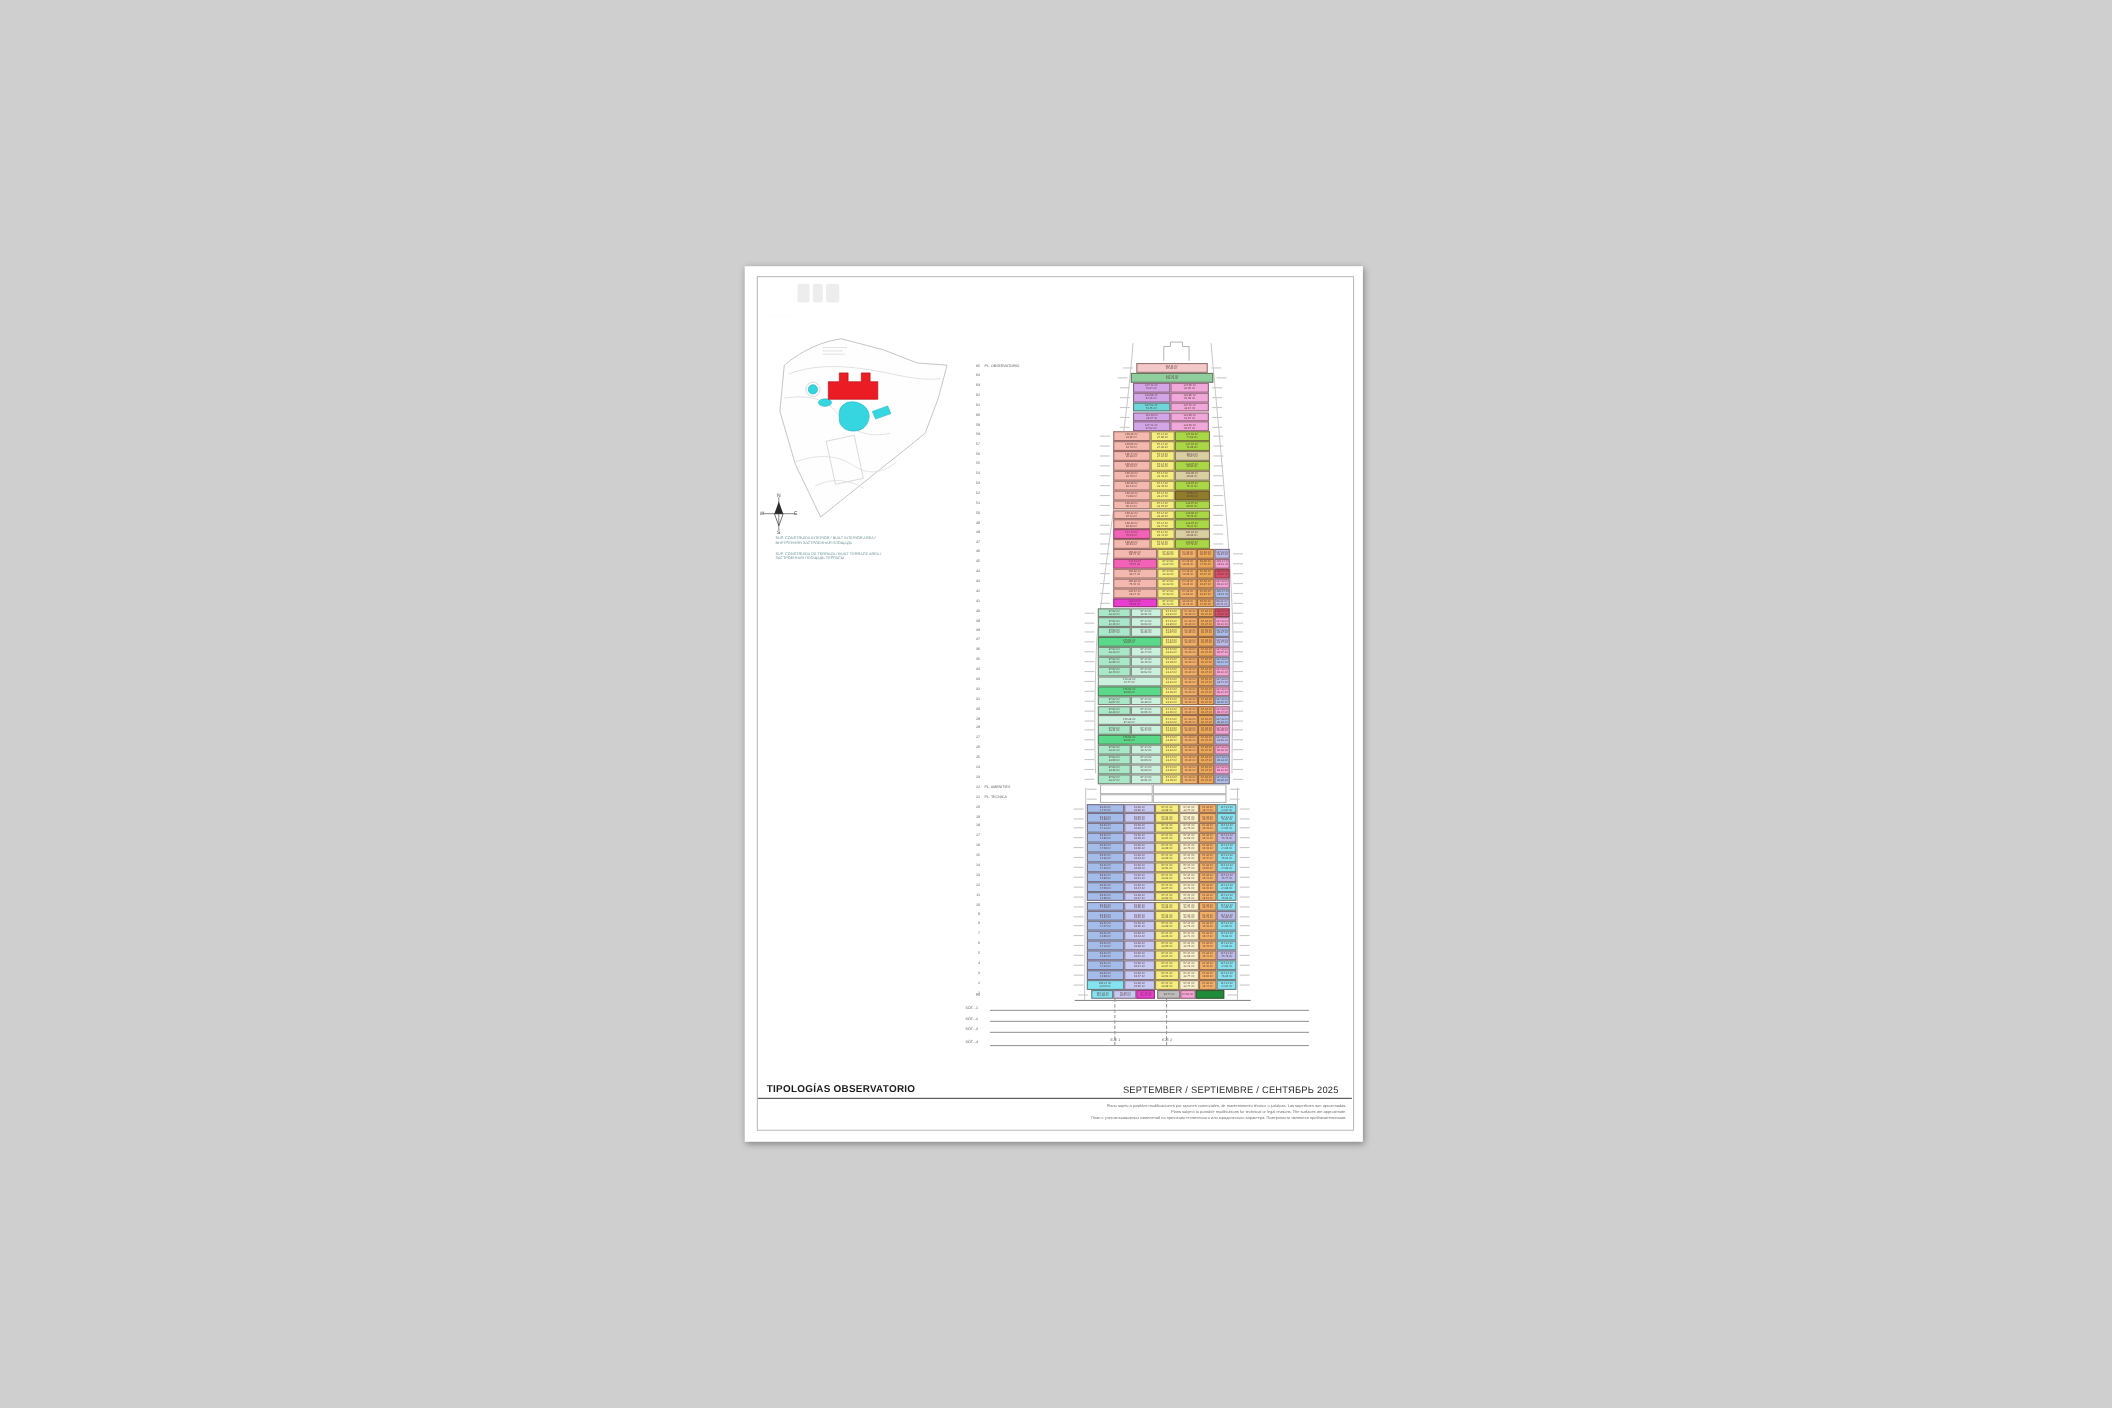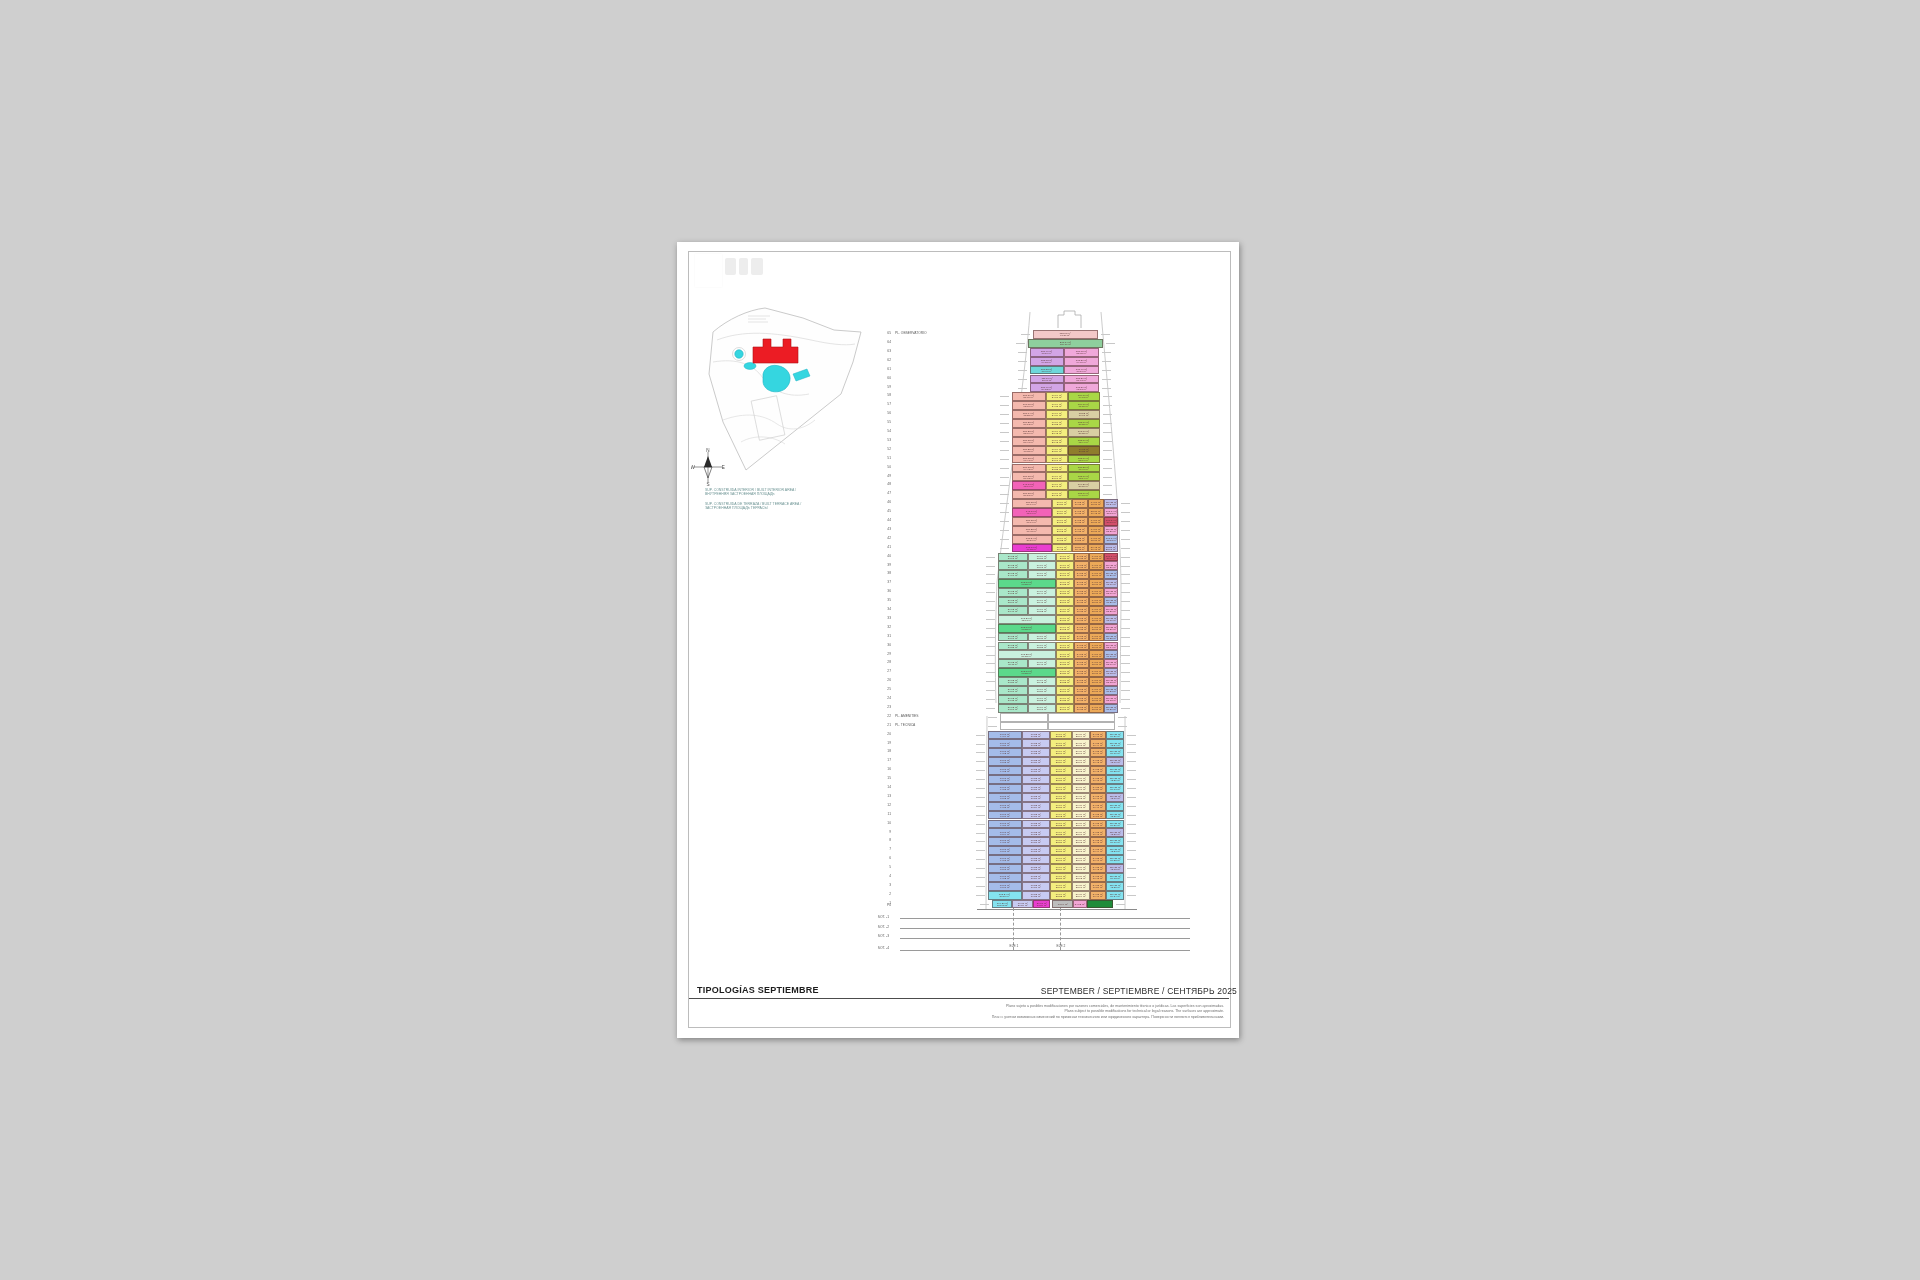--- a/index.html
+++ b/index.html
@@ -41,21 +41,21 @@
           transform:scale(.55);transform-origin:center top;}
   .ejelab.l1{left:325px;} .ejelab.l2{left:372px;}
   .sotline{position:absolute;left:223px;width:290px;border-top:0.8px solid #9a9a9a;}
   .sotlab{position:absolute;left:178px;width:34px;text-align:right;font-size:6px;color:#555;
           transform:scale(.55);transform-origin:right top;}
   .p0lab{position:absolute;left:192px;top:661px;width:22px;text-align:right;font-size:6px;color:#555;
          transform:scale(.55);transform-origin:right top;}
   
   .rule{position:absolute;left:12px;right:10px;top:756px;border-top:1.2px solid #4c4c4c;}
   .tb-title{position:absolute;left:20px;top:743px;font-size:9px;font-weight:bold;letter-spacing:.25px;color:#1c1c1c;}
-  .tb-date{position:absolute;right:2px;top:744px;font-size:8.5px;color:#2a2a2a;letter-spacing:.2px;}
+  .tb-date{position:absolute;right:22px;top:744px;font-size:8.5px;color:#2a2a2a;letter-spacing:.2px;}
   .disc{position:absolute;right:15px;top:762px;width:420px;color:#6e6e6e;}
   .disc div{height:5.3px;font-size:6px;text-align:right;white-space:nowrap;transform:scale(.6);transform-origin:right top;}
 </style>
 </head>
 <body>
 
 <div class="stage">
   <div class="page">
     <div class="inner-frame"></div>
 
@@ -1351,21 +1351,21 @@
     <div class="sotline" style="top:676px"></div>
     <div class="sotline" style="top:686px"></div>
     <div class="sotline" style="top:695.5px"></div>
     <div class="sotline" style="top:707.5px"></div>
     <div class="sotlab" style="top:672.5px">SÓT. -1</div>
     <div class="sotlab" style="top:682.5px">SÓT. -2</div>
     <div class="sotlab" style="top:692px">SÓT. -3</div>
     <div class="sotlab" style="top:704px">SÓT. -4</div>
 
     <div class="rule"></div>
-    <div class="tb-title">TIPOLOGÍAS SEPTIEMBRE</div>
+    <div class="tb-title">TIPOLOGÍAS OBSERVATORIO</div>
     <div class="tb-date">SEPTEMBER / SEPTIEMBRE / СЕНТЯБРЬ 2025</div>
     <div class="disc">
       <div>Plano sujeto a posibles modificaciones por razones comerciales, de mantenimiento técnico o jurídicas. Las superficies son aproximadas.</div>
       <div>Plans subject to possible modifications for technical or legal reasons. The surfaces are approximate.</div>
       <div>План с учетом возможных изменений по причинам технического или юридического характера. Поверхности являются приблизительными.</div>
     </div>
   </div>
 </div>
 
 </body></html>

